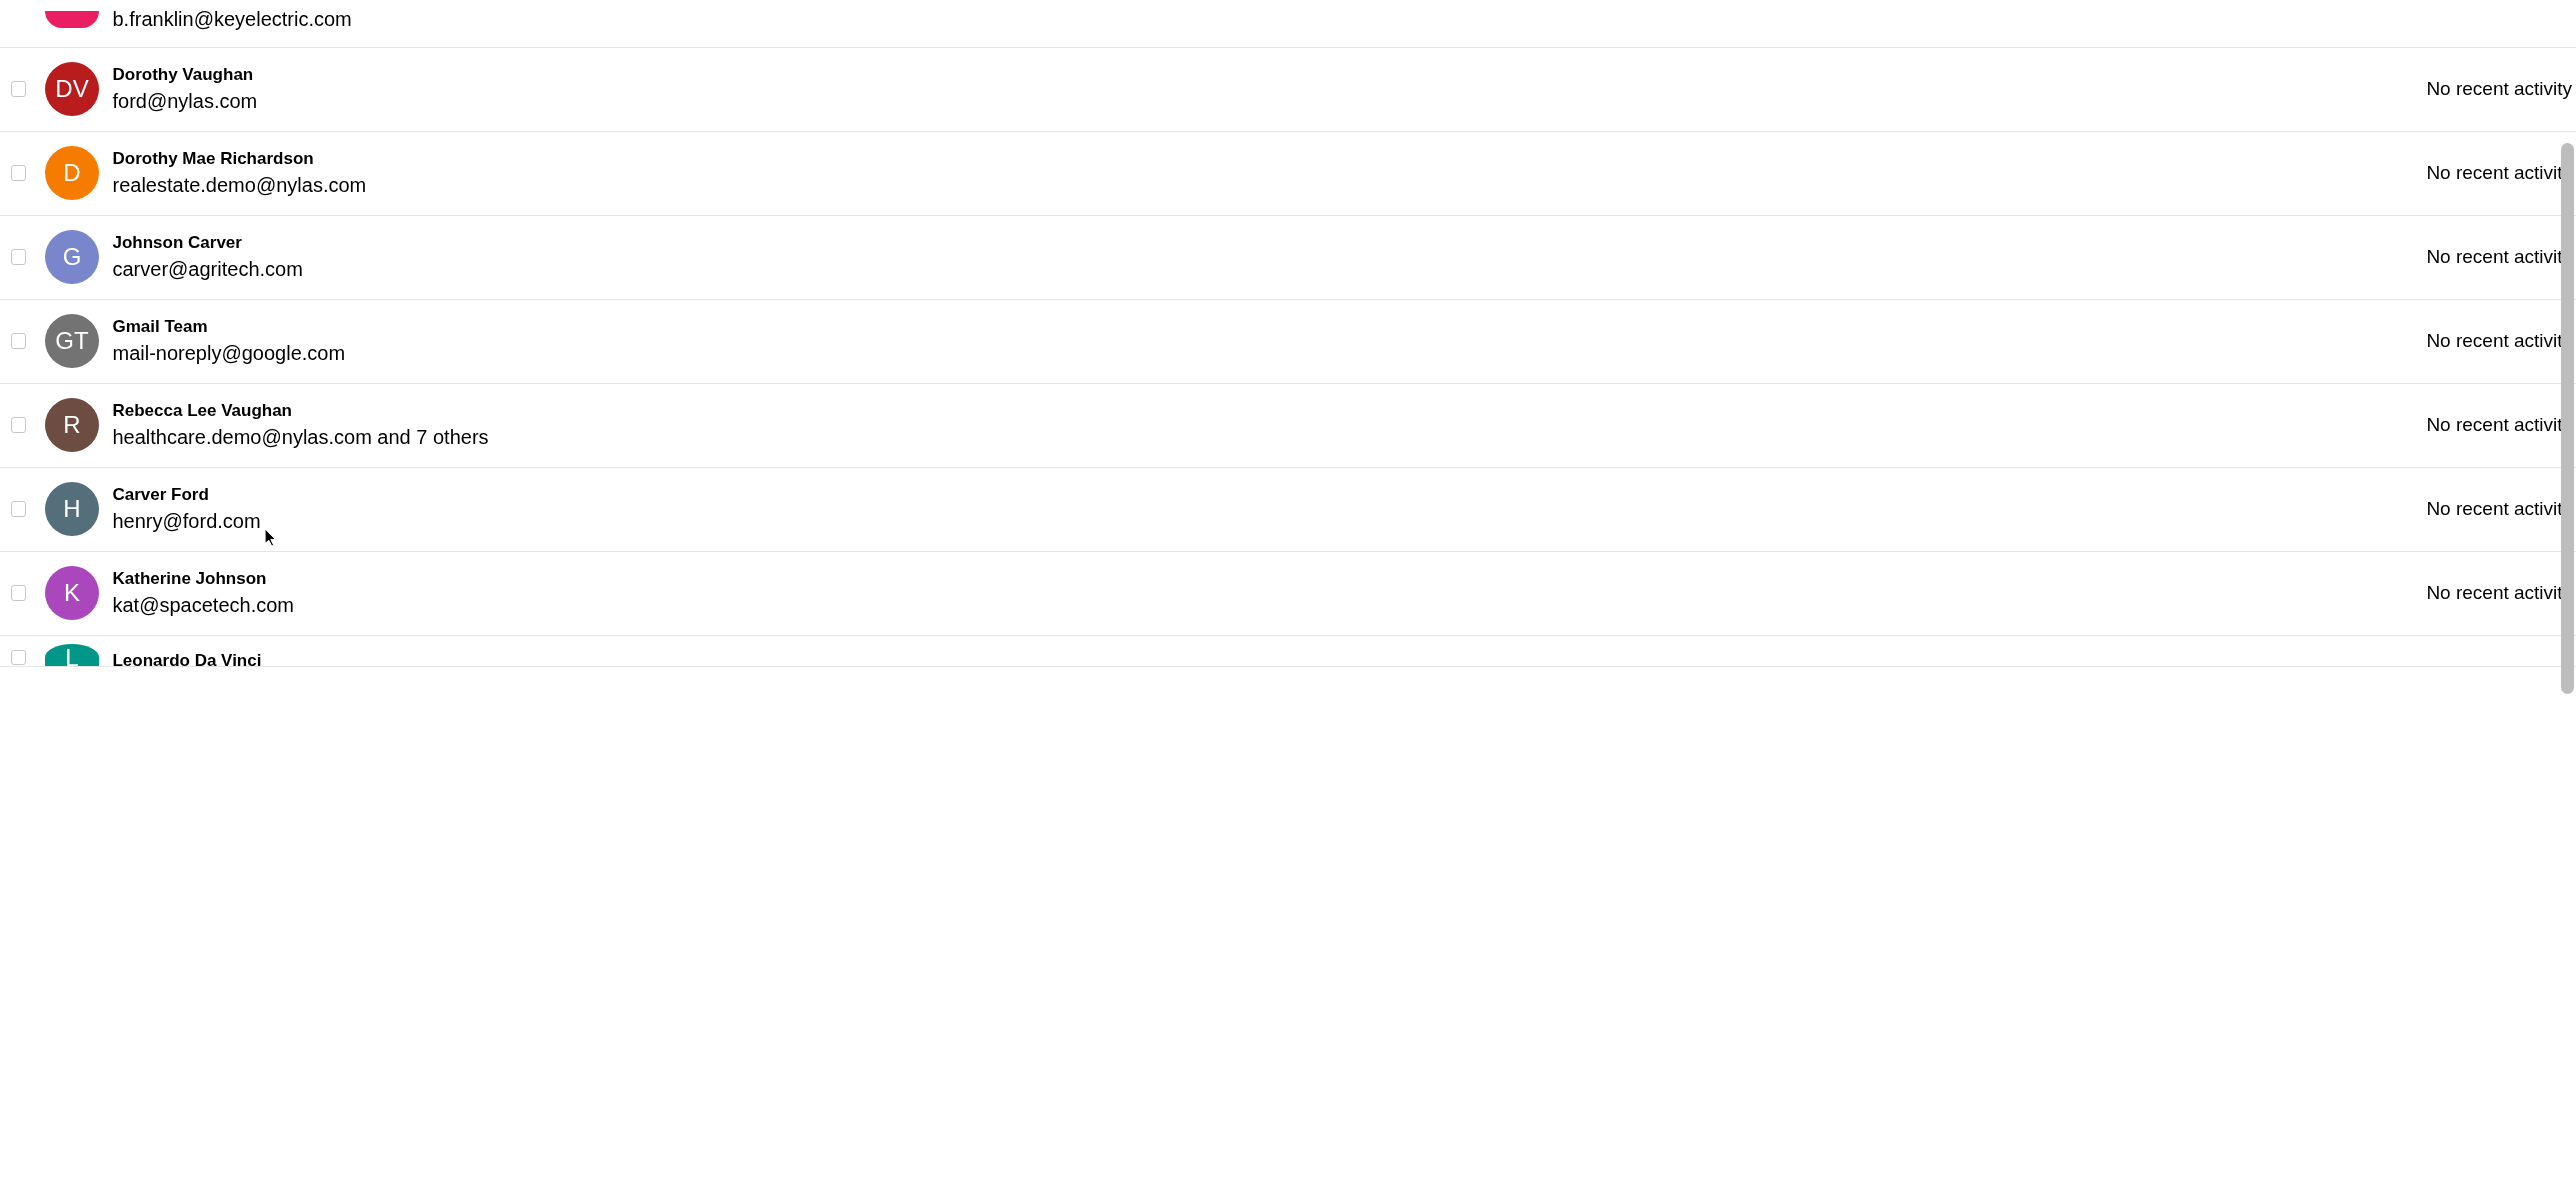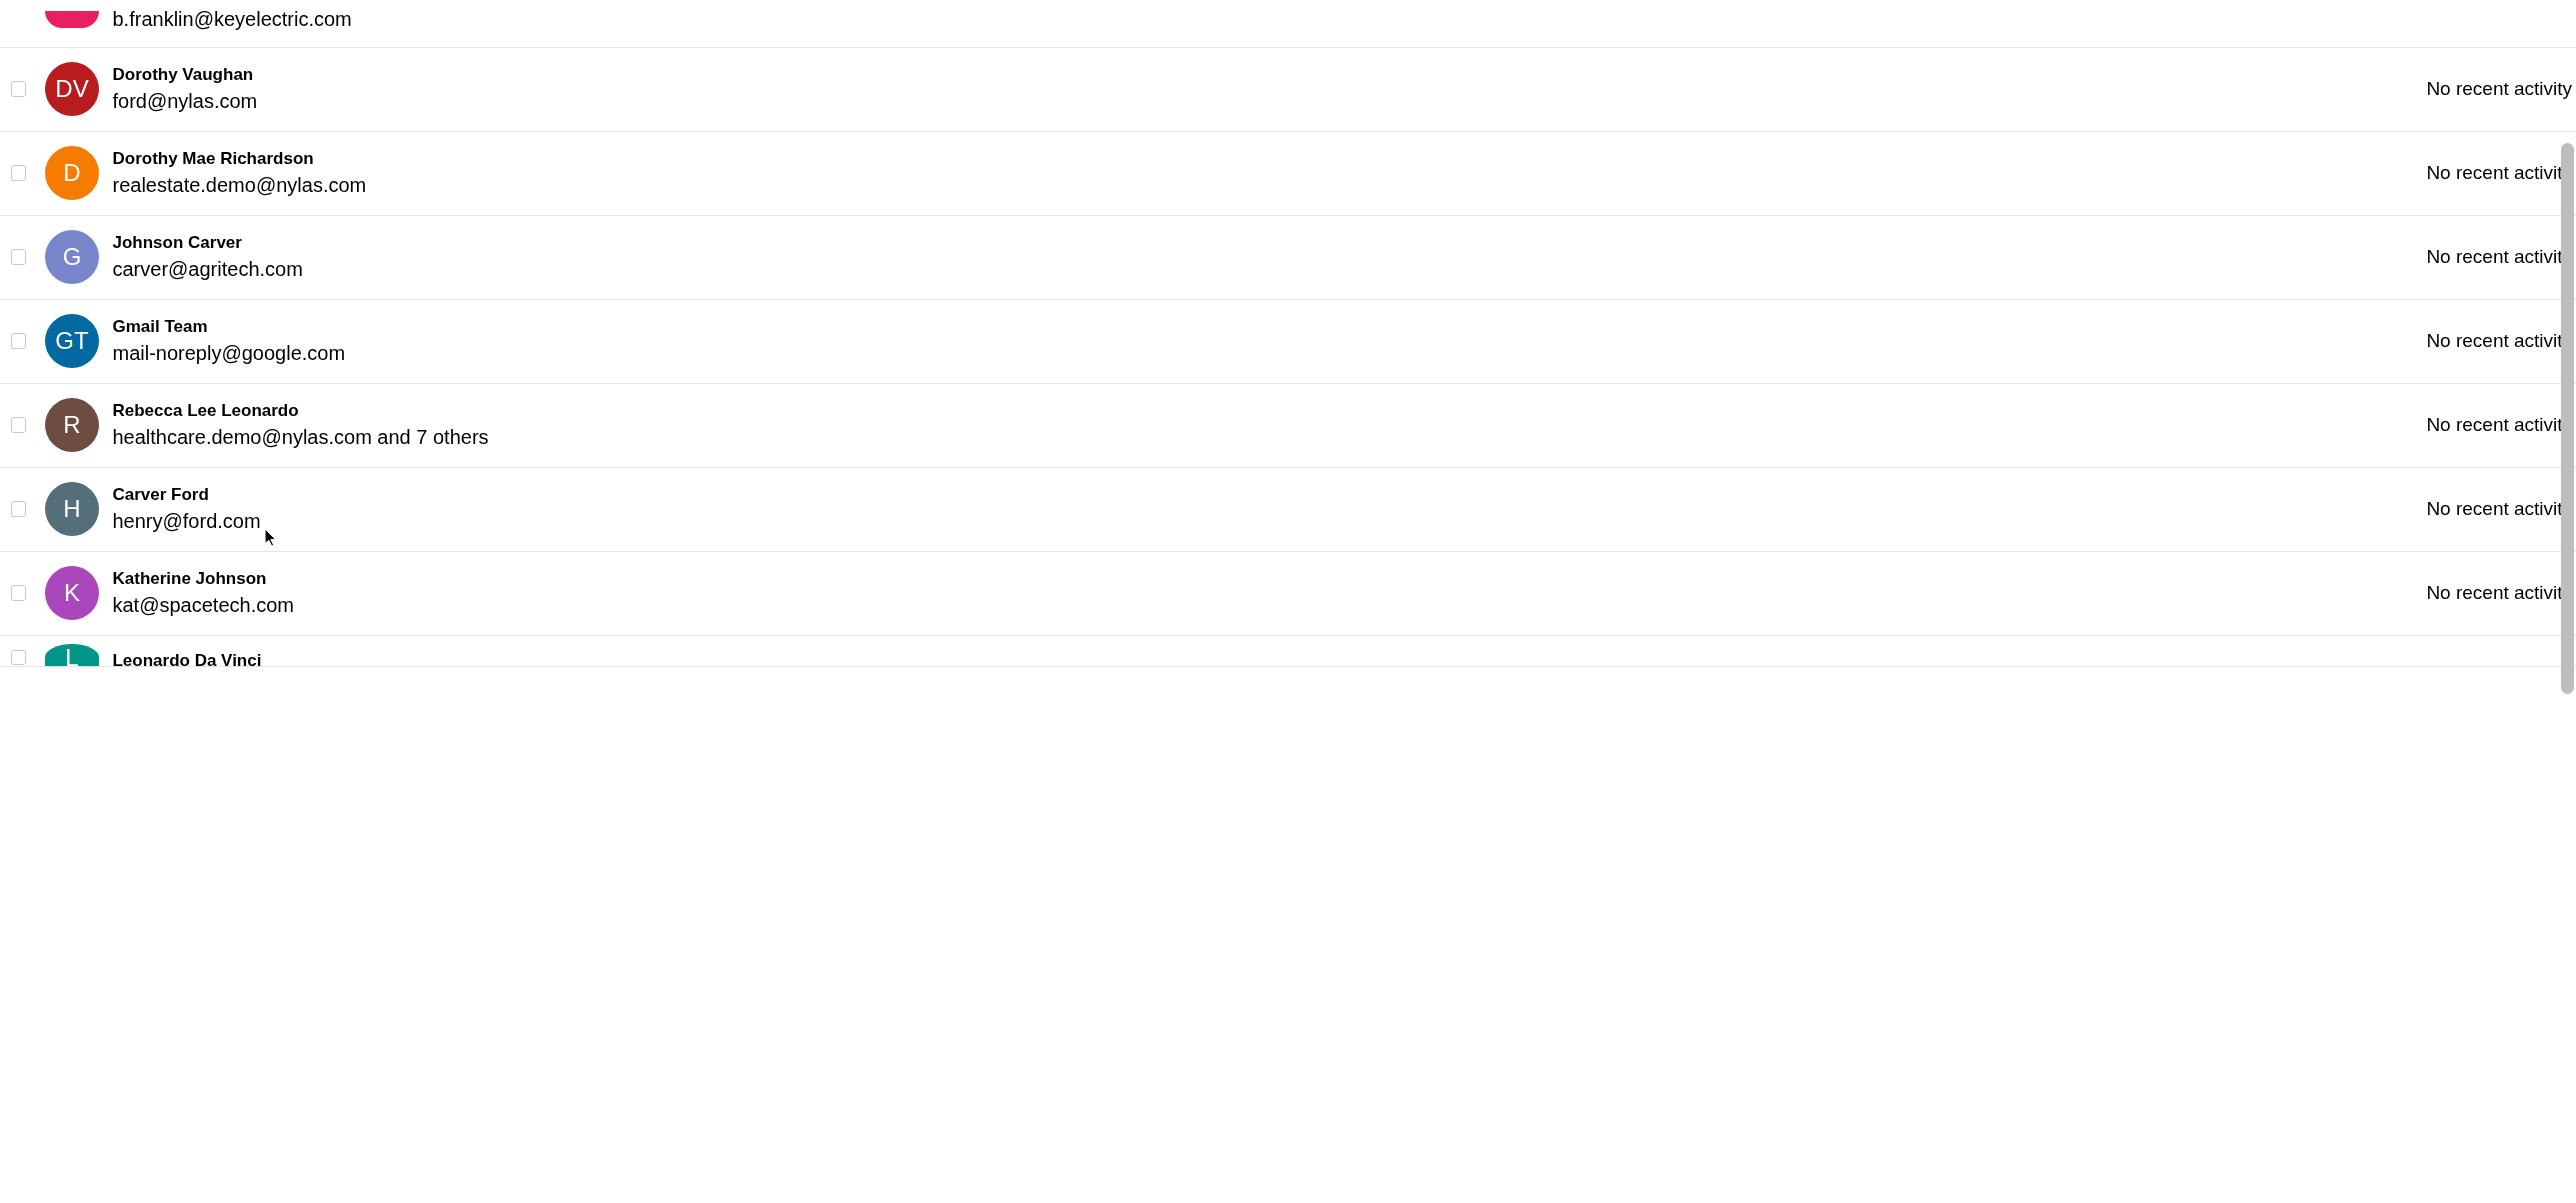--- a/index.html
+++ b/index.html
@@ -185,36 +185,36 @@
         <span>G</span>
       </div>
       <div class="contact-info">
         <div class="contact-name">Johnson Carver</div>
         <div class="contact-email">carver@agritech.com</div>
       </div>
       <div class="activity-status">No recent activity</div>
     </div>
     <div class="contact-row">
       <div class="checkbox"></div>
-      <div class="avatar" style="background: #0369a1;">
+      <div class="avatar" style="background: #737373;">
         <span>GT</span>
       </div>
       <div class="contact-info">
         <div class="contact-name">Gmail Team</div>
         <div class="contact-email">mail-noreply@google.com</div>
       </div>
       <div class="activity-status">No recent activity</div>
     </div>
     <div class="contact-row">
       <div class="checkbox"></div>
       <div class="avatar" style="background: rgb(109, 76, 65);">
         <span>R</span>
       </div>
       <div class="contact-info">
-        <div class="contact-name">Rebecca Lee Leonardo</div>
+        <div class="contact-name">Rebecca Lee Vaughan</div>
         <div class="contact-email">healthcare.demo@nylas.com and 7 others</div>
       </div>
       <div class="activity-status">No recent activity</div>
     </div>
     <div class="contact-row">
       <div class="checkbox"></div>
       <div class="avatar" style="background: rgb(84, 110, 122);">
         <span>H</span>
       </div>
       <div class="contact-info">

